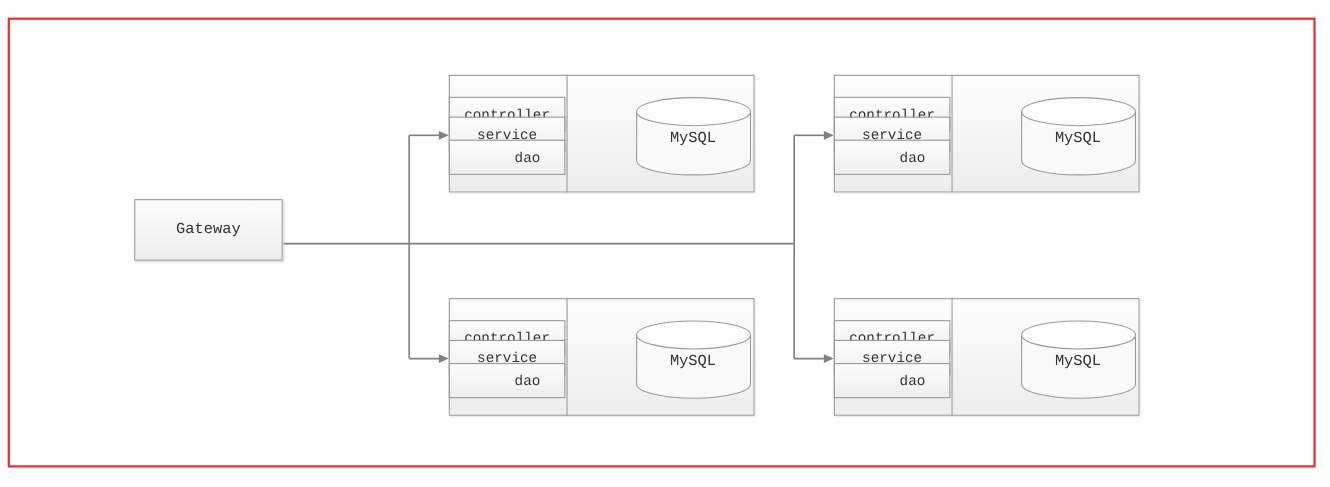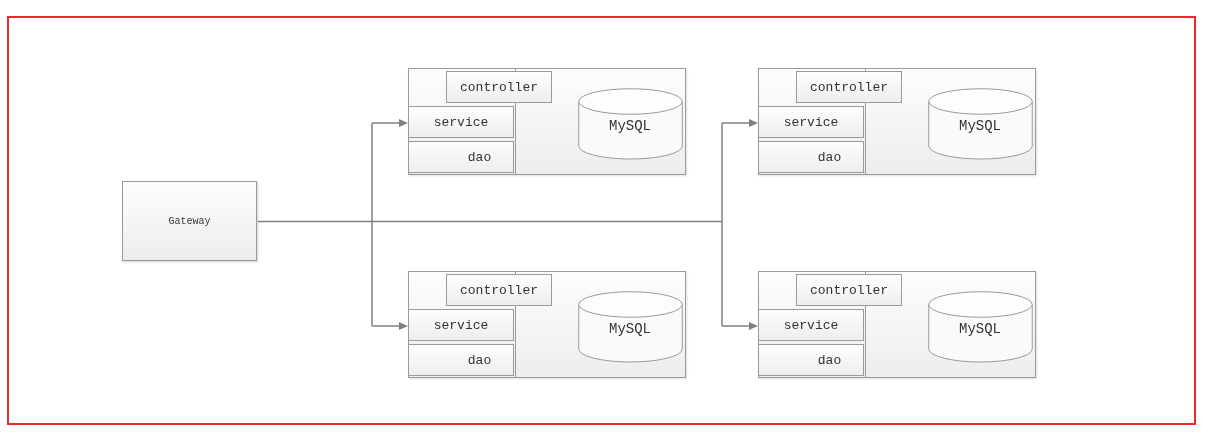--- a/index.html
+++ b/index.html
@@ -26,23 +26,23 @@
     pointer-events: none;
   }
   .node {
     position: absolute;
     box-sizing: border-box;
     border: 1px solid #9a9a9a;
     background: linear-gradient(180deg, #fdfdfd 0%, #ededed 100%);
   }
   .gateway {
     left: 122px; top: 181px;
-    width: 135px; height: 80px;
+    width: 135px; height: 56px;
     display: flex; align-items: center; justify-content: center;
-    font-size: 10px;
+    font-size: 14px;
     box-shadow: 1px 1px 2px rgba(0,0,0,0.18);
   }
   .group {
     width: 278px; height: 107px;
     box-shadow: 1px 1px 2px rgba(0,0,0,0.12);
   }
   .group-tl { left: 408px; top: 68px; }
   .group-tr { left: 758px; top: 68px; }
   .group-bl { left: 408px; top: 271px; }
   .group-br { left: 758px; top: 271px; }
@@ -55,23 +55,23 @@
   .cell {
     position: absolute;
     left: -1px;
     width: 106px; height: 32px;
     box-sizing: border-box;
     border: 1px solid #9a9a9a;
     background: linear-gradient(180deg, #fdfdfd 0%, #eeeeee 100%);
     display: flex; align-items: center; justify-content: center;
     font-size: 13px;
   }
-  .cell-0 { top: 2px; margin-left: 38px; }
+  .cell-0 { top: 19px; }
   .cell-1 { top: 37px; }
-  .cell-2 { top: 72px; padding-left: 37px; }
+  .cell-2 { top: 58px; padding-left: 37px; }
   .db {
     position: absolute;
     left: 169px; top: 19px;
     width: 104px; height: 72px;
   }
   .db svg { position: absolute; left: 0; top: 0; }
   .db-label {
     position: absolute;
     left: 0; top: 30px;
     width: 100%;

